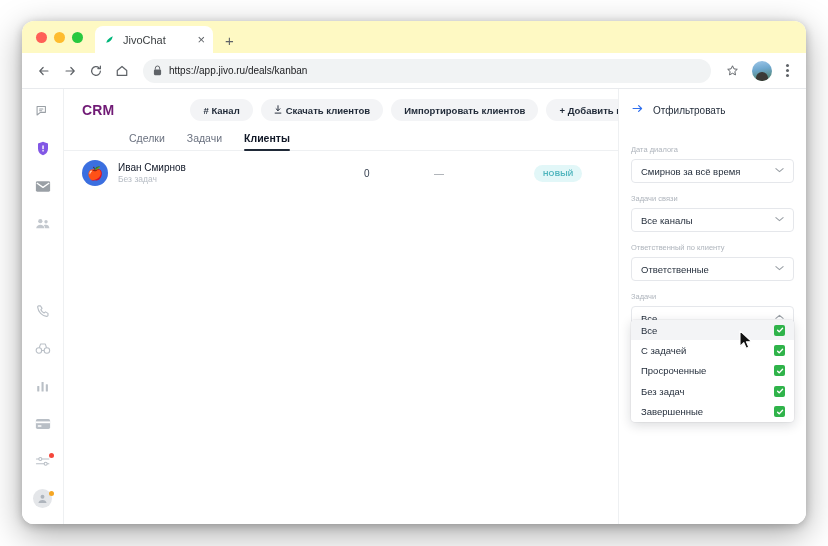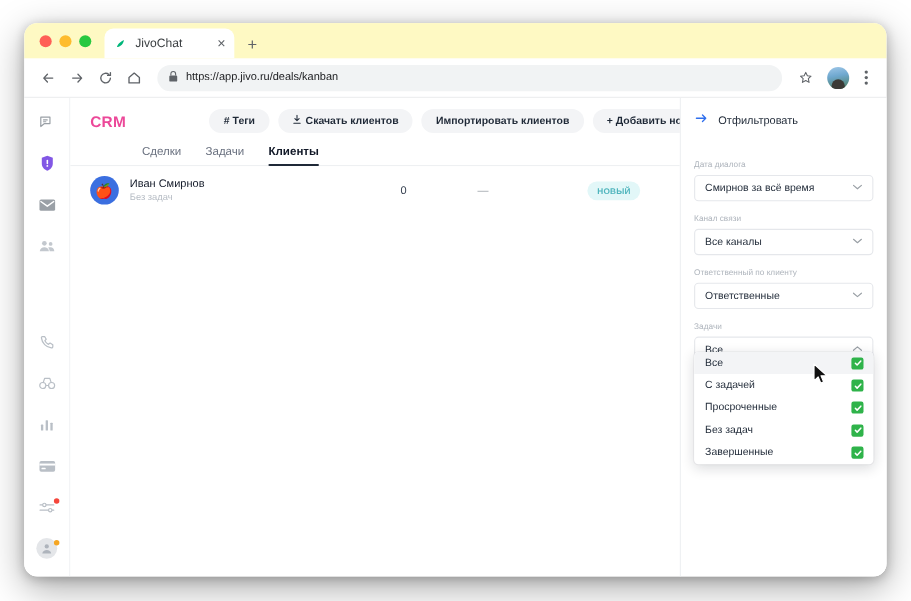--- a/index.html
+++ b/index.html
@@ -127,21 +127,21 @@
   }
 
   
   .main { flex: 1; min-width: 0; position: relative; background: #ffffff; }
 
   .main-head {
     display: flex; align-items: center;
     padding: 10px 14px 0 18px;
     gap: 10px;
   }
-  .crm-title { font-size: 14px; font-weight: bold; color: #ec4899; letter-spacing: .2px; }
+  .crm-title { font-size: 14px; font-weight: bold; color: #701a75; letter-spacing: .2px; }
   .pillbar { display: flex; align-items: center; gap: 8px; margin-left: 66px; }
   .pill {
     background: #f3f4f6;
     border-radius: 13px;
     height: 22px;
     padding: 0 13px;
     display: flex; align-items: center; gap: 4px;
     font-size: 9.5px; font-weight: bold; color: #1f2937;
     white-space: nowrap;
   }
@@ -394,21 +394,21 @@
       </div>
       <div class="rail-spacer"></div>
     </div>
 
     <div class="main">
 
       <div class="main-head">
         <span class="crm-title">CRM</span>
         <div class="pillbar">
           <span class="pill">
-            <span># Теги</span>
+            <span># Канал</span>
           </span>
           <span class="pill">
             <span>
               <svg width="8" height="9" viewBox="0 0 10 11" fill="none" stroke="#1f2937" stroke-width="1.2" stroke-linecap="round" stroke-linejoin="round">
                   <path d="M5 .8v6M2.6 4.6 5 7l2.4-2.4M1.4 10h7.2"></path>
                 </svg>
             </span>
             <span>Скачать клиентов</span>
           </span>
           <span class="pill">
@@ -461,21 +461,21 @@
           <span class="fld-val">Смирнов за всё время</span>
           <span class="caret">
             <svg width="9" height="6" viewBox="0 0 10 6" fill="none" stroke="#9aa0a6" stroke-width="1.2" stroke-linecap="round" stroke-linejoin="round">
                 <path d="M1 1.4 5 4.8 9 1.4"></path>
               </svg>
           </span>
         </div>
       </div>
 
       <div class="fld">
-        <div class="fld-label">Канал связи</div>
+        <div class="fld-label">Задачи связи</div>
         <div class="fld-box">
           <span class="fld-val">Все каналы</span>
           <span class="caret">
             <svg width="9" height="6" viewBox="0 0 10 6" fill="none" stroke="#9aa0a6" stroke-width="1.2" stroke-linecap="round" stroke-linejoin="round">
                 <path d="M1 1.4 5 4.8 9 1.4"></path>
               </svg>
           </span>
         </div>
       </div>
 

